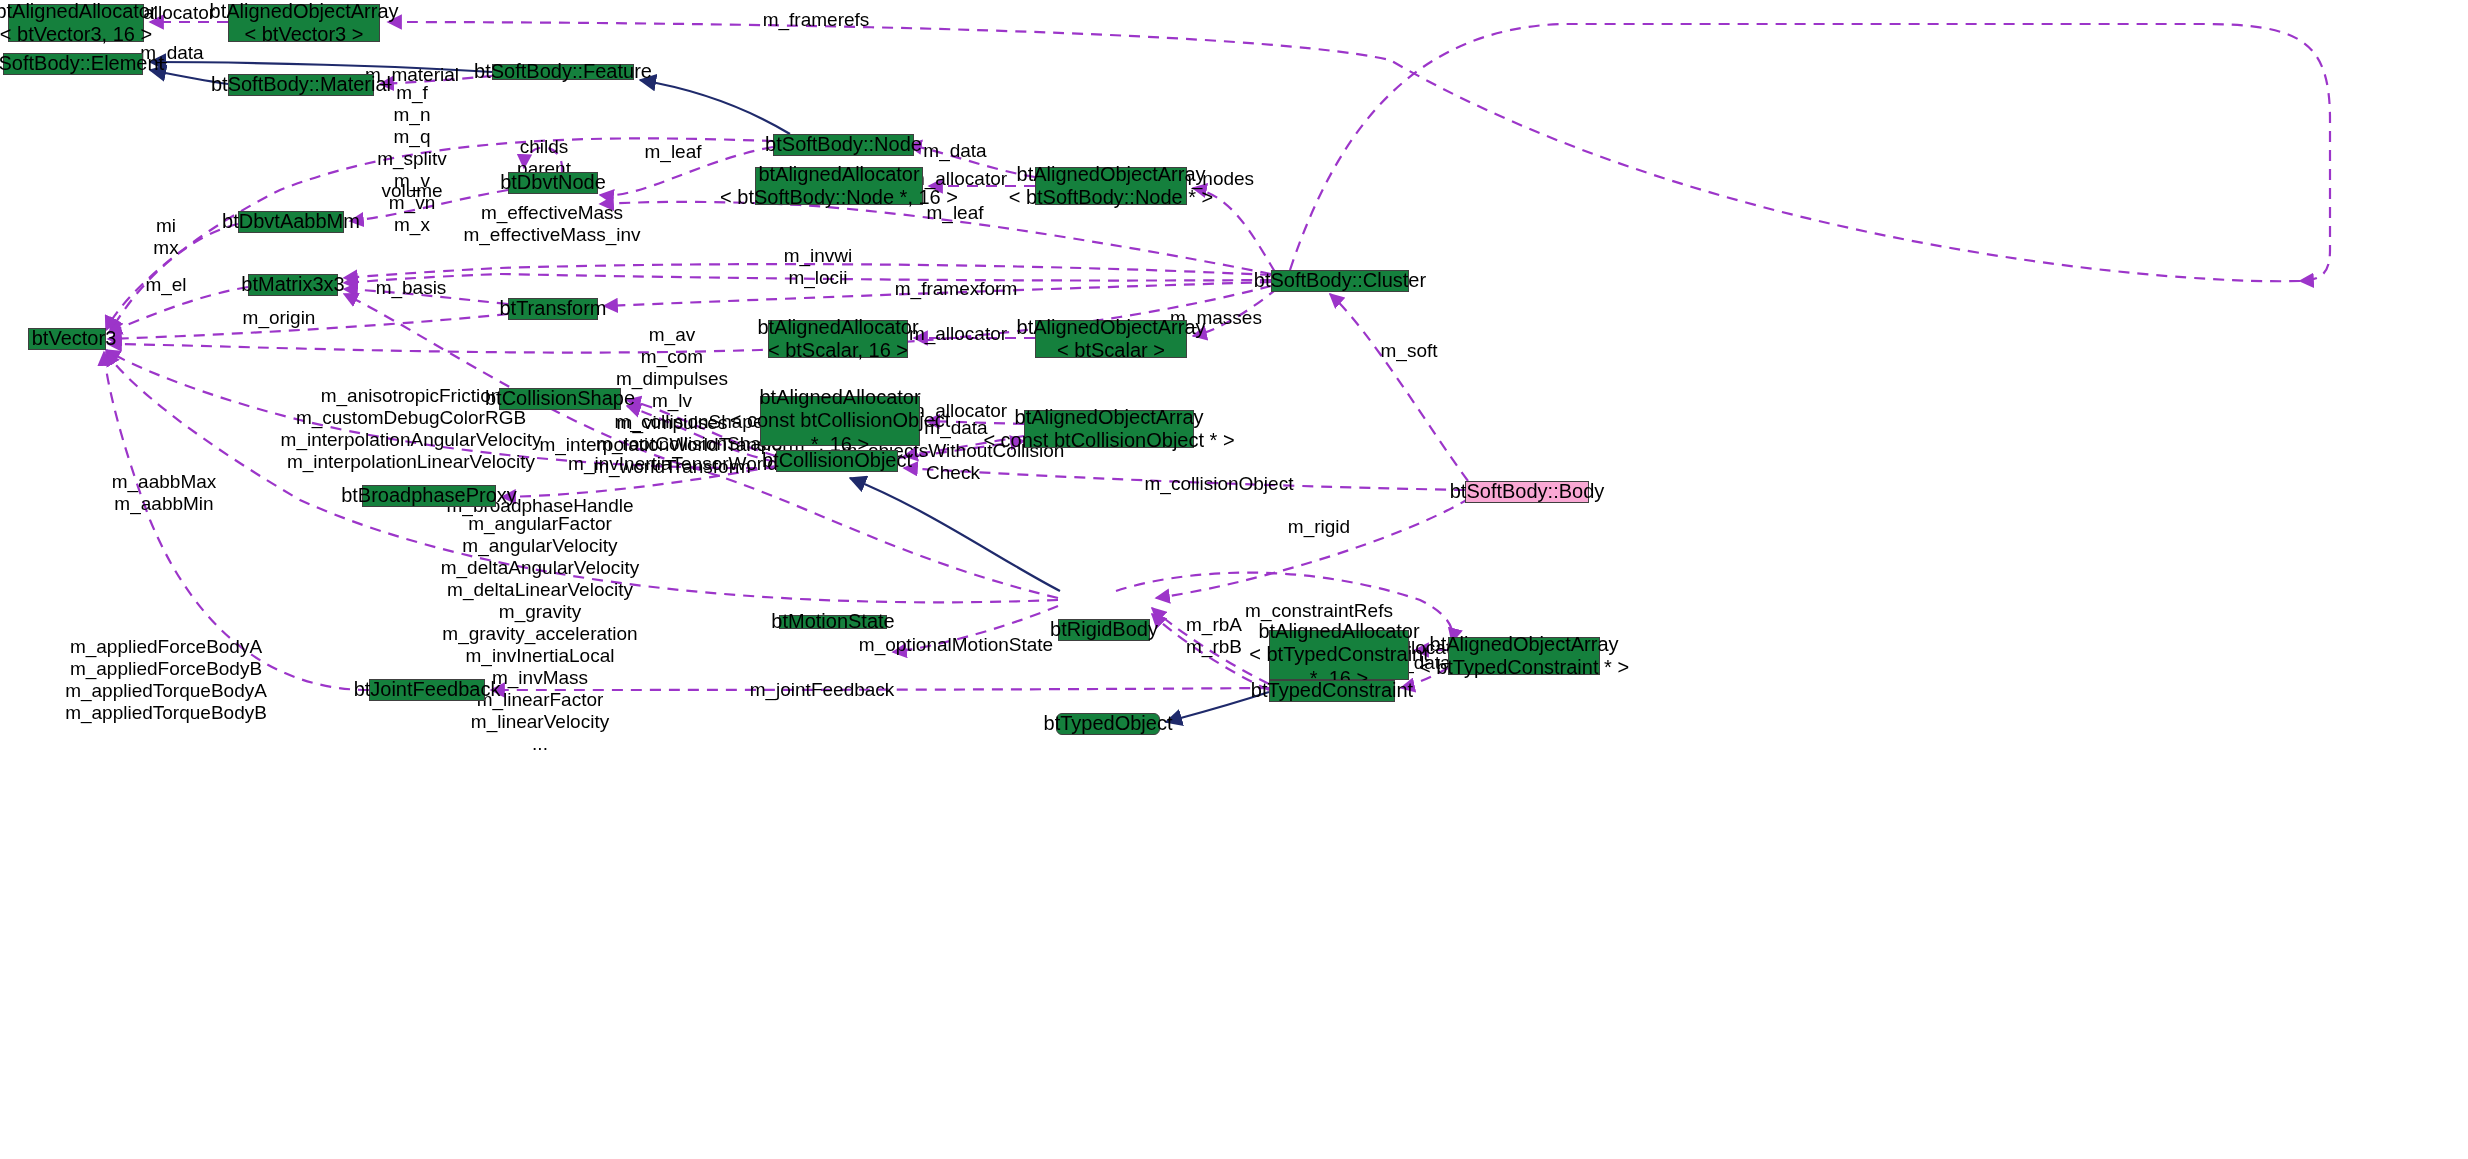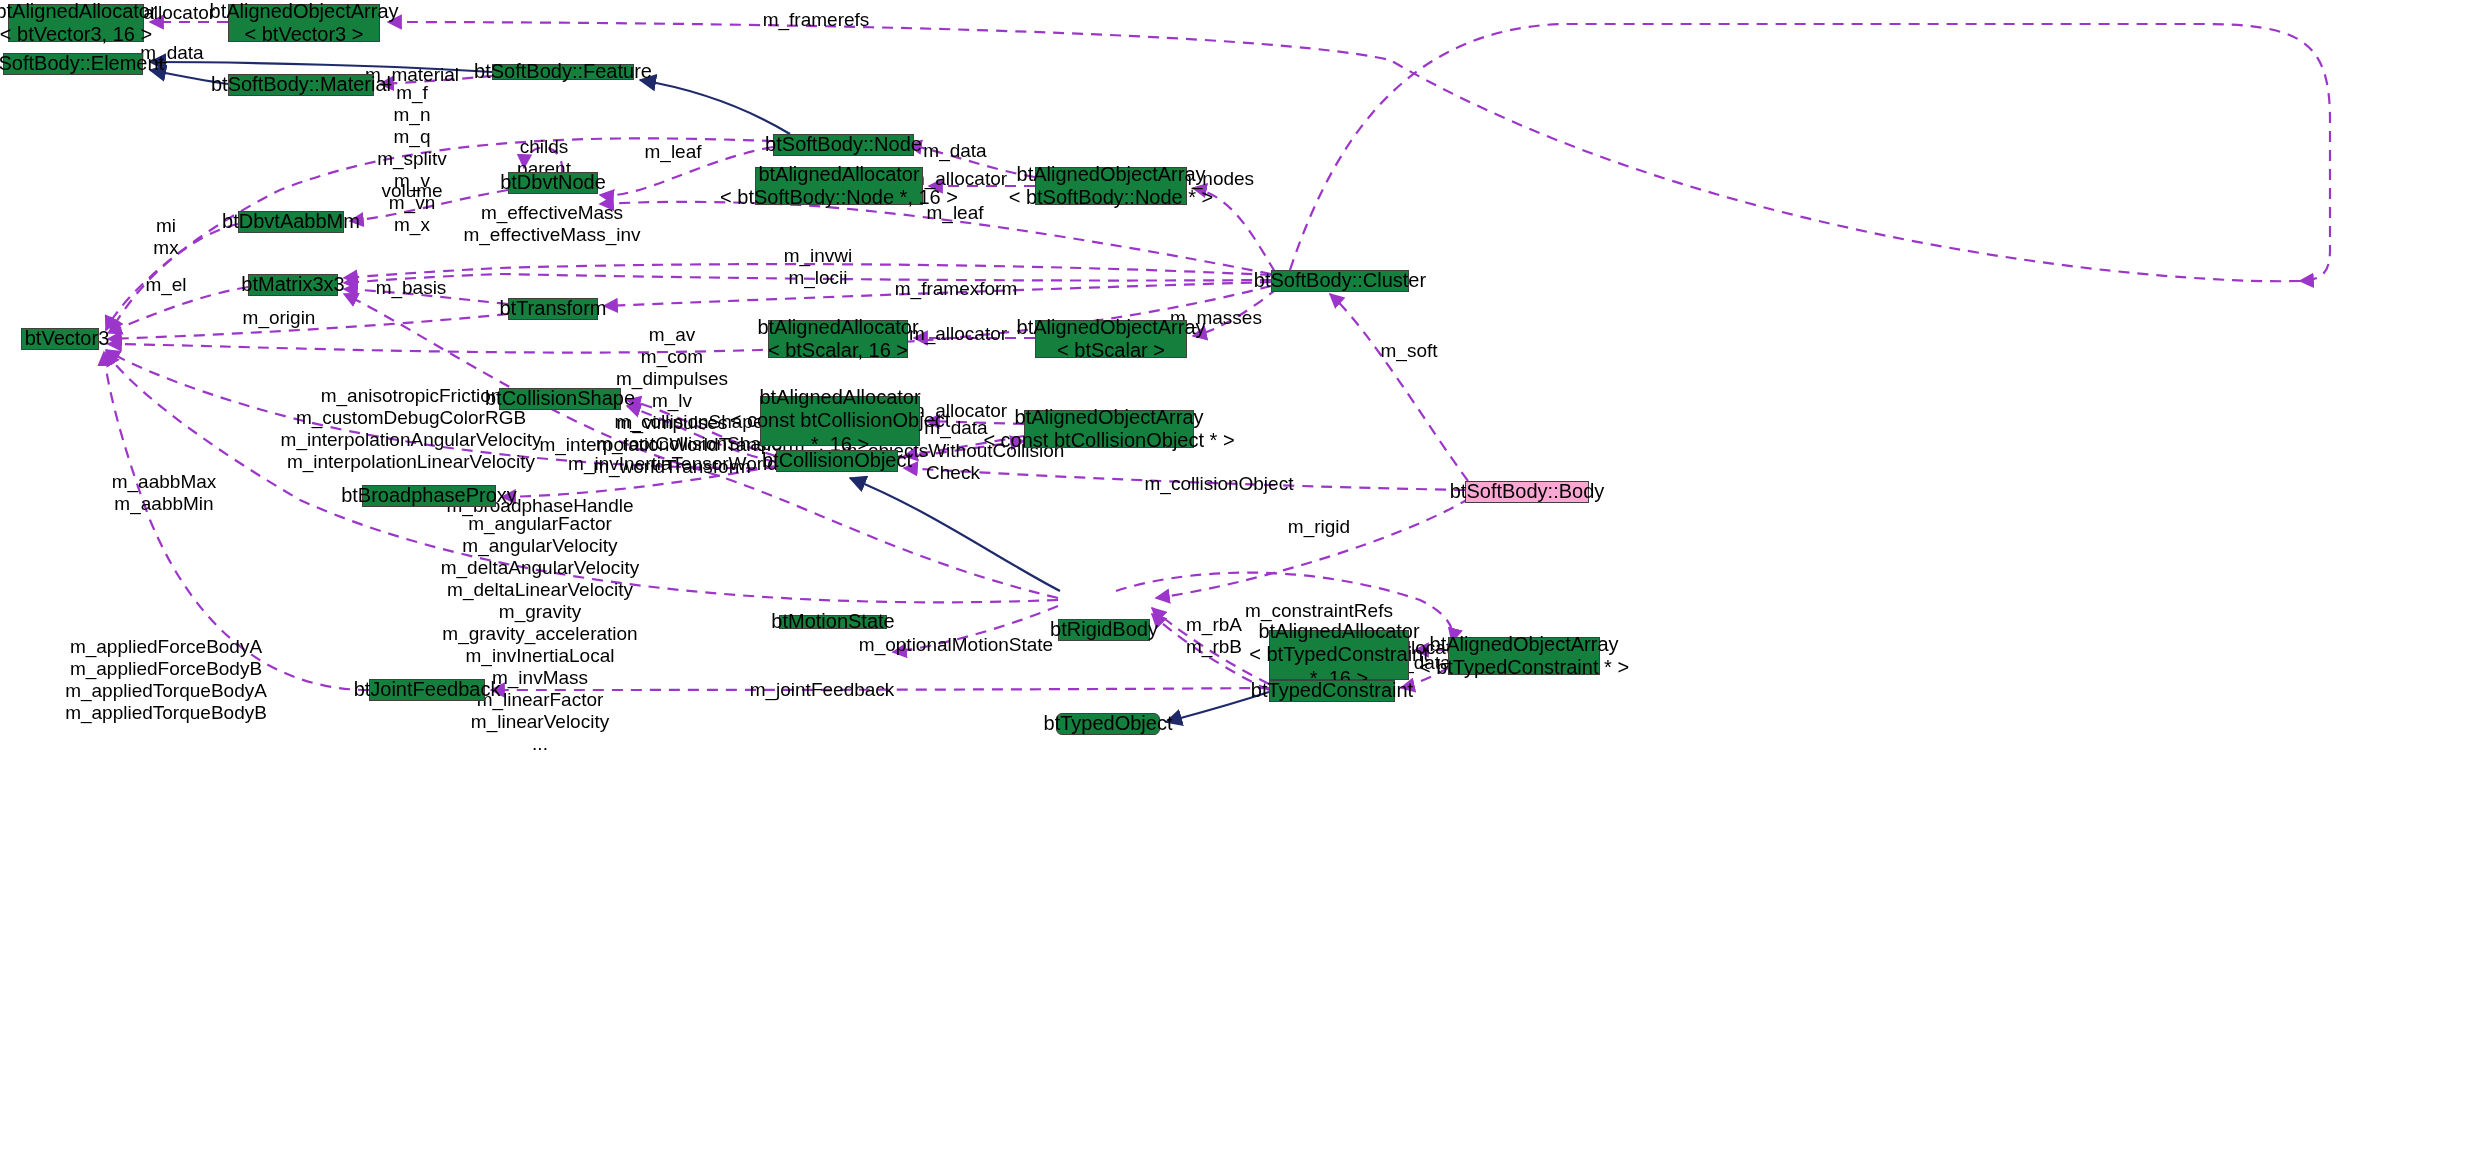--- a/index.html
+++ b/index.html
@@ -179,21 +179,21 @@
       <div class="node" style="left: 228px; top: 74px; width: 146px; height: 22px;"><span class="ln">btSoftBody::Material</span></div>
       <div class="node" style="left: 492px; top: 64px; width: 142px; height: 16px;"><span class="ln">btSoftBody::Feature</span></div>
       <div class="node" style="left: 773px; top: 134px; width: 141px; height: 22px;"><span class="ln">btSoftBody::Node</span></div>
       <div class="node" style="left: 508px; top: 172px; width: 90px; height: 22px;"><span class="ln">btDbvtNode</span></div>
       <div class="node" style="left: 755px; top: 167px; width: 168px; height: 38px;"><span class="ln">btAlignedAllocator</span><span class="ln">&lt; btSoftBody::Node *, 16 &gt;</span></div>
       <div class="node" style="left: 1035px; top: 167px; width: 152px; height: 38px;"><span class="ln">btAlignedObjectArray</span><span class="ln">&lt; btSoftBody::Node * &gt;</span></div>
       <div class="node" style="left: 238px; top: 211px; width: 106px; height: 22px;"><span class="ln">btDbvtAabbMm</span></div>
       <div class="node" style="left: 1271px; top: 270px; width: 138px; height: 22px;"><span class="ln">btSoftBody::Cluster</span></div>
       <div class="node" style="left: 248px; top: 274px; width: 90px; height: 22px; justify-content: center;"><span class="ln">btMatrix3x3</span></div>
       <div class="node" style="left: 508px; top: 298px; width: 90px; height: 22px;"><span class="ln">btTransform</span></div>
-      <div class="node" style="left: 21px; top: 328px; width: 78px; height: 22px; padding-left: 20px;"><span class="ln">btVector3</span></div>
+      <div class="node" style="left: 28px; top: 328px; width: 78px; height: 22px; padding-left: 20px;"><span class="ln">btVector3</span></div>
       <div class="node" style="left: 768px; top: 320px; width: 140px; height: 38px;"><span class="ln">btAlignedAllocator</span><span class="ln">&lt; btScalar, 16 &gt;</span></div>
       <div class="node" style="left: 1035px; top: 320px; width: 152px; height: 38px;"><span class="ln">btAlignedObjectArray</span><span class="ln">&lt; btScalar &gt;</span></div>
       <div class="node" style="left: 499px; top: 388px; width: 122px; height: 22px;"><span class="ln">btCollisionShape</span></div>
       <div class="node" style="left: 760px; top: 396px; width: 160px; height: 50px;"><span class="ln">btAlignedAllocator</span><span class="ln">&lt; const btCollisionObject</span><span class="ln">*, 16 &gt;</span></div>
       <div class="node" style="left: 1024px; top: 410px; width: 170px; height: 38px;"><span class="ln">btAlignedObjectArray</span><span class="ln">&lt; const btCollisionObject * &gt;</span></div>
       <div class="node" style="left: 776px; top: 450px; width: 122px; height: 22px;"><span class="ln">btCollisionObject</span></div>
       <div class="node" style="left: 362px; top: 485px; width: 134px; height: 22px;"><span class="ln">btBroadphaseProxy</span></div>
       <div class="node highlight" style="left: 1465px; top: 481px; width: 124px; height: 22px;"><span class="ln">btSoftBody::Body</span></div>
       <div class="node" style="left: 1058px; top: 591px; width: 92px; height: 22px; margin-top: 28px;"><span class="ln">btRigidBody</span></div>
       <div class="node" style="left: 779px; top: 615px; width: 108px; height: 14px;"><span class="ln">btMotionState</span></div>

